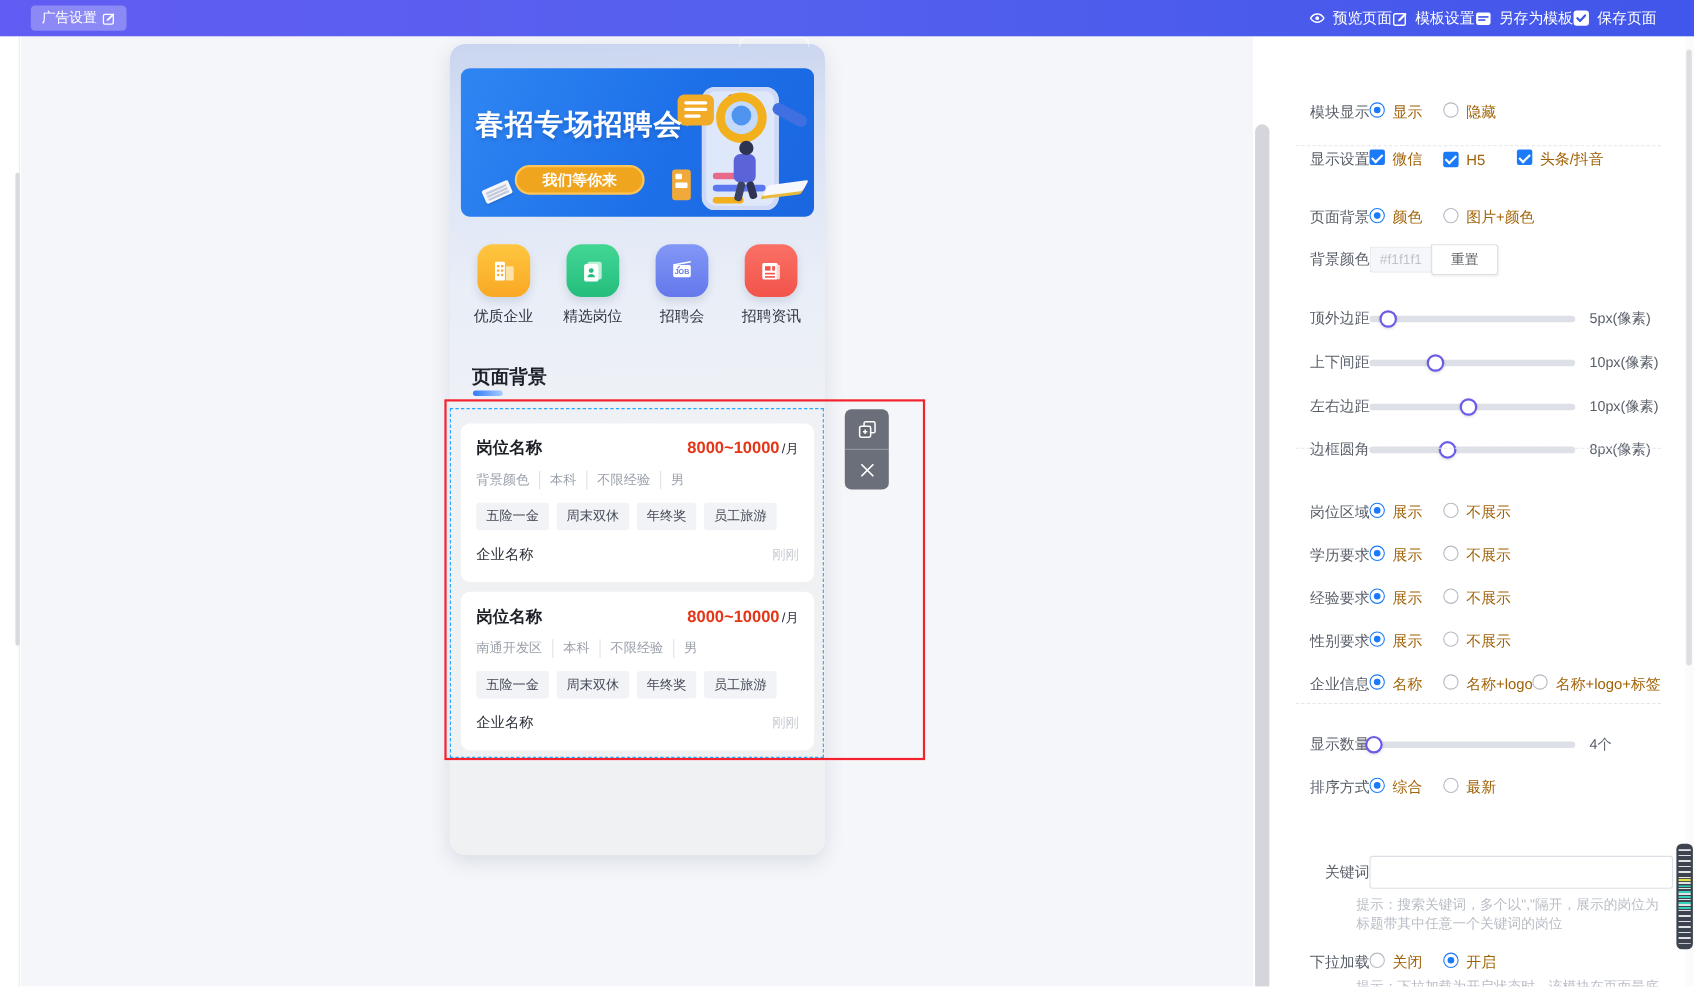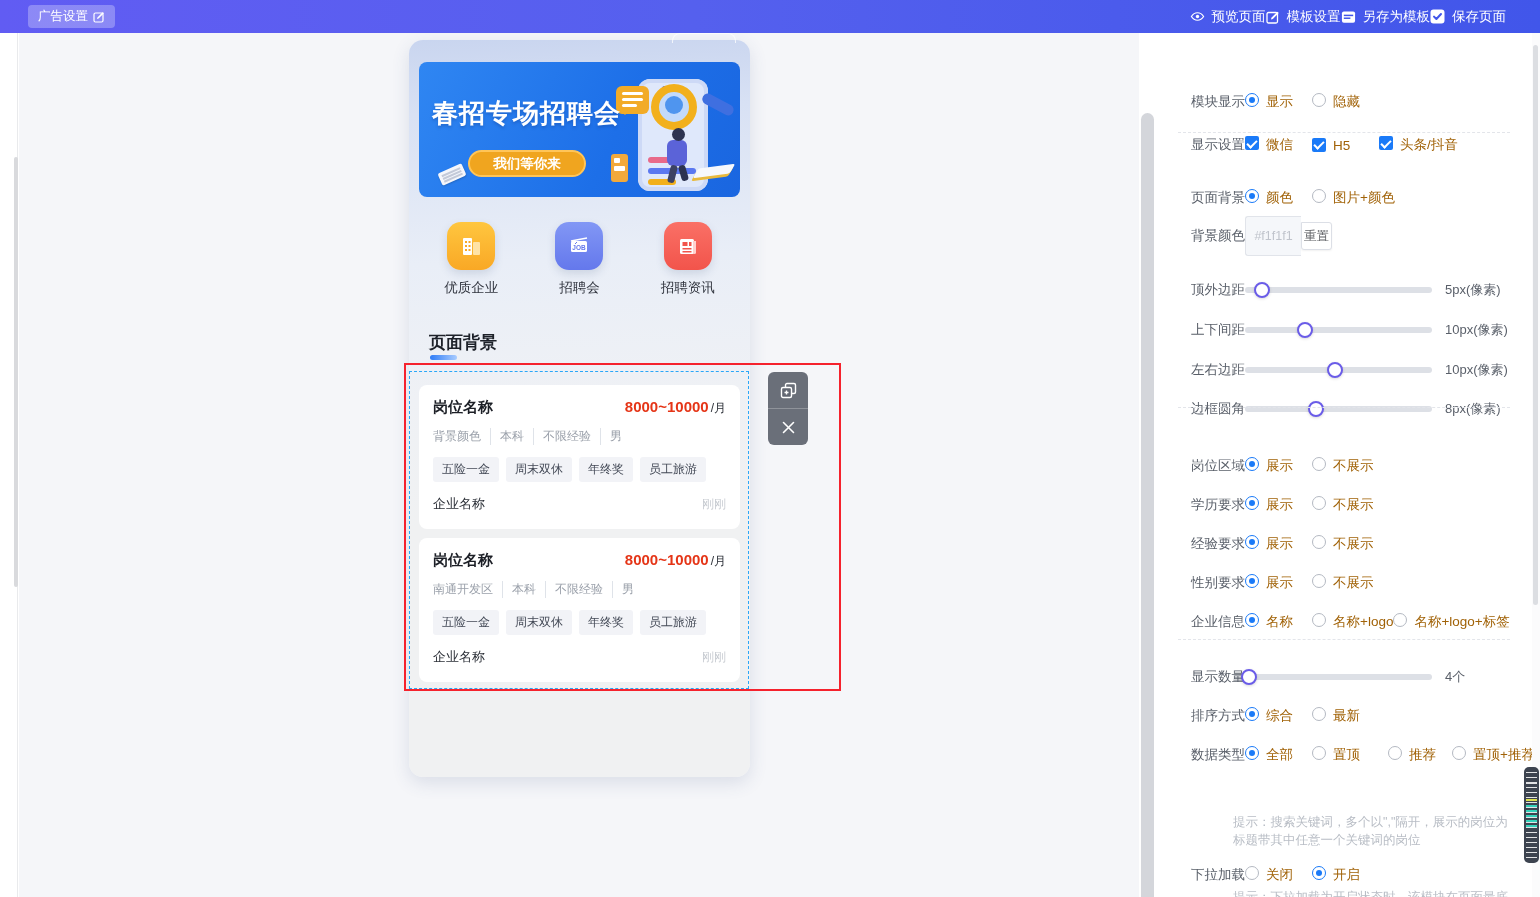--- a/index.html
+++ b/index.html
@@ -113,23 +113,23 @@
   .radio{width:14px;height:14px;border-radius:50%;border:1px solid #b4b9c2;background:#fff;flex:none;position:relative;}
   .radio.on{border:1px solid #1a7af8;background:#fff;}
   .radio.on::after{content:"";position:absolute;left:3px;top:3px;width:6px;height:6px;border-radius:50%;background:#1a7af8;}
   .cbox{width:14px;height:14px;border-radius:2px;background:#1a7af8;flex:none;position:relative;}
   .cbox::after{content:"";position:absolute;left:4px;top:1.5px;width:4px;height:8px;border:solid #fff;border-width:0 2px 2px 0;transform:rotate(45deg);}
   .pdivider{position:absolute;left:23px;width:332px;border-top:1px dashed #e3e5ea;height:0;}
   .track{width:187px;height:6px;border-radius:3px;background:#dde0e6;position:relative;flex:none;cursor:pointer;}
   .handle{position:absolute;top:50%;transform:translate(-50%,-50%);width:16px;height:16px;border-radius:50%;
     background:#fff;border:2px solid #6a5ce8;box-shadow:0 1px 3px rgba(0,0,0,.15);}
   .sval{margin-left:13px;font-size:13px;color:#595f69;}
-  .color-input{width:56px;height:40px;background:#f5f7fa;border:1px solid #e1e4ea;border-right:none;border-radius:3px 0 0 3px;
+  .color-input{width:56px;height:24px;background:#f5f7fa;border:1px solid #e1e4ea;border-right:none;border-radius:3px 0 0 3px;
     color:#c0c4cc;font-size:12.5px;display:flex;align-items:center;justify-content:center;}
-  .reset-btn{height:28px;padding:0 2px;background:#fff;border:1px solid #dcdfe6;border-radius:0 3px 3px 3px;
+  .reset-btn{height:28px;padding:0 17px;background:#fff;border:1px solid #dcdfe6;border-radius:0 3px 3px 3px;
     font-size:12.5px;color:#606266;box-shadow:0 1px 2px rgba(0,0,0,.06);cursor:pointer;}
   .kw-input{width:276px;height:30px;border:1px solid #dcdfe6;border-radius:3px;background:#fff;font-size:13px;padding:0 8px;color:#333;}
   .hint{position:absolute;left:78px;width:276px;font-size:12.5px;line-height:17.5px;color:#b8bdc5;white-space:normal;}
 
   
   .right-track{position:absolute;left:1532px;top:33px;width:8px;height:864px;background:#fbfbfc;}
   .right-thumb{position:absolute;left:1533px;top:45px;width:5px;height:560px;background:#dcdee2;border-radius:3px;}
   .minimap{position:absolute;left:1524px;top:767px;width:15px;height:96px;background:#3d4450;border-radius:5px;overflow:hidden;z-index:30;}
   .minimap .lines{position:absolute;left:2px;right:2px;top:5px;bottom:5px;
     background:repeating-linear-gradient(180deg,rgba(255,255,255,.85) 0 1.5px,transparent 1.5px 5px);}
@@ -237,20 +237,31 @@
               <rect x="7" y="12" width="2" height="2"></rect>
               <rect x="10.5" y="12" width="2" height="2"></rect>
               <rect x="7" y="16" width="2" height="2"></rect>
               <rect x="10.5" y="16" width="2" height="2"></rect>
             </g>
           </svg>
       </div>
       <div class="nav-label">优质企业</div>
     </div>
     <div class="nav-item">
+      <div class="nav-ico" style="background:linear-gradient(180deg,#43d694,#24bd7d);">
+        <svg width="26" height="26" viewBox="0 0 26 26">
+            <rect x="8" y="5" width="13" height="16" rx="2" fill="#bdf0d8"></rect>
+            <rect x="5" y="7" width="13" height="16" rx="2" fill="#fff"></rect>
+            <circle cx="11.5" cy="13" r="2.2" fill="#24bd7d"></circle>
+            <path d="M8 19c.5-2 2-3 3.5-3s3 1 3.5 3z" fill="#24bd7d"></path>
+          </svg>
+      </div>
+      <div class="nav-label">精选岗位</div>
+    </div>
+    <div class="nav-item">
       <div class="nav-ico" style="background:linear-gradient(180deg,#8297f5,#6478ec);">
         <svg width="28" height="28" viewBox="0 0 28 28">
             <path d="M6 9l16-3" stroke="#fff" stroke-width="1.4"></path>
             <rect x="6" y="9" width="16" height="11" rx="1.5" fill="#fff"></rect>
             <text x="14" y="17.5" text-anchor="middle" font-size="6.5" font-weight="bold" fill="#6478ec">JOB</text>
             <path d="M10 12l2-2" stroke="#6478ec" stroke-width="1"></path>
           </svg>
       </div>
       <div class="nav-label">招聘会</div>
     </div>
@@ -496,40 +507,25 @@
       <label class="opt">
           <span class="radio on"></span>
           <span>综合</span>
         </label>
       <label class="opt">
           <span class="radio"></span>
           <span>最新</span>
         </label>
     </div>
 
-    <div class="prow" style="top:711px">
-      <span class="plabel">数据类型</span>
-      <label class="opt">
-          <span class="radio on"></span>
-          <span>全部</span>
-        </label>
-      <label class="opt" style="min-width:76px">
-          <span class="radio"></span>
-          <span>置顶</span>
-        </label>
-      <label class="opt" style="min-width:64px">
-          <span class="radio"></span>
-          <span>推荐</span>
-        </label>
-      <label class="opt">
-          <span class="radio"></span>
-          <span>置顶+推荐</span>
-        </label>
-    </div>
-
+
+    <div class="prow" style="top:745px;height:30px">
+      <span class="plabel">关键词</span>
+      <input class="kw-input" type="text" value="" style="">
+    </div>
 
     <div class="hint" style="top:781px">提示：搜索关键词，多个以","隔开，展示的岗位为标题带其中任意一个关键词的岗位</div>
 
     <div class="prow" style="top:831px">
       <span class="plabel">下拉加载</span>
       <label class="opt">
           <span class="radio"></span>
           <span>关闭</span>
         </label>
       <label class="opt">

